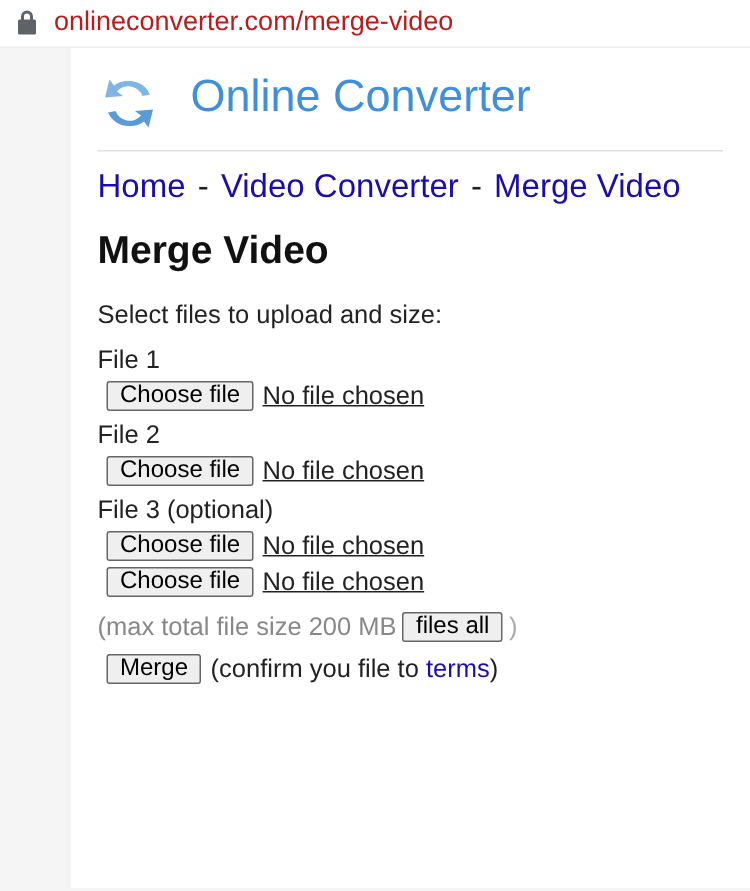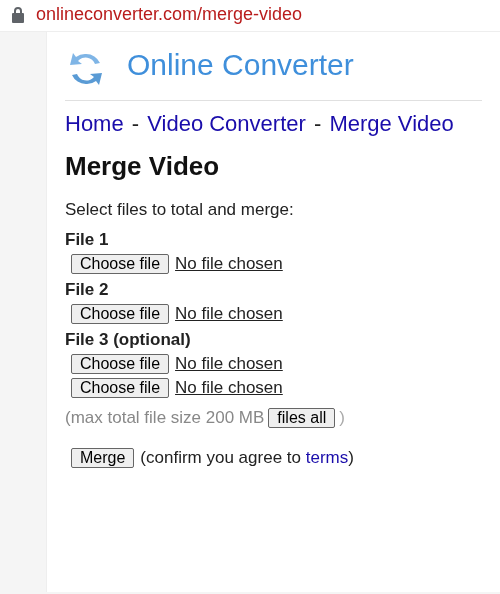--- a/index.html
+++ b/index.html
@@ -65,21 +65,20 @@
   }
   .instruction {
     margin: 6px 0 10px 0;
   }
   .file-row {
     margin: 4px 0;
   }
   .file-label {
     display: block;
     margin: 6px 0 4px 0;
-    font-weight: bold;
   }
   .file-picker {
     display: flex;
     align-items: center;
     gap: 6px;
     margin-left: 6px;
   }
   button.choose, button.clear, button.merge {
     background: #efefef;
     border: 1px solid #666;
@@ -87,21 +86,21 @@
     font-size: 16px;
     font-family: inherit;
     cursor: pointer;
     border-radius: 2px;
   }
   .file-status {
     color: #222;
     text-decoration: underline;
   }
   .limit-row {
-    margin: 10px 0 20px 0;
+    margin: 10px 0 8px 0;
     color: #888;
     display: flex;
     align-items: flex-start;
     gap: 4px;
     margin-left: 0px;
   }
   .limit-row .paren { color: #aaa; }
   .merge-row {
     display: flex;
     align-items: center;
@@ -139,21 +138,21 @@
     </span>
     <span class="logo-text">Online Converter</span>
   </div>
 
   <div class="breadcrumbs">
     <a>Home</a><span class="sep"> - </span><a>Video Converter</a><span class="sep"> - </span><a>Merge Video</a>
   </div>
 
   <h1 class="page-title">Merge Video</h1>
 
-  <div class="instruction">Select files to total and merge:</div>
+  <div class="instruction">Select files to upload and size:</div>
 
   <div class="file-row">
     <span class="file-label">File 1</span>
     <div class="file-picker">
       <button class="choose">Choose file</button>
       <span class="file-status">No file chosen</span>
     </div>
   </div>
 
   <div class="file-row">
@@ -181,17 +180,17 @@
 
   <div class="limit-row">
     <span>(max total file size 200 MB</span>
     <button class="clear">files all</button>
     <span class="paren">)</span>
   </div>
 
   <div class="merge-row">
     <button class="merge">Merge</button>
     <span class="confirm">
-      <span>(confirm you agree to </span><a>terms</a><span>)</span>
+      <span>(confirm you file to </span><a>terms</a><span>)</span>
     </span>
   </div>
 
 </div>
 
 </body></html>

